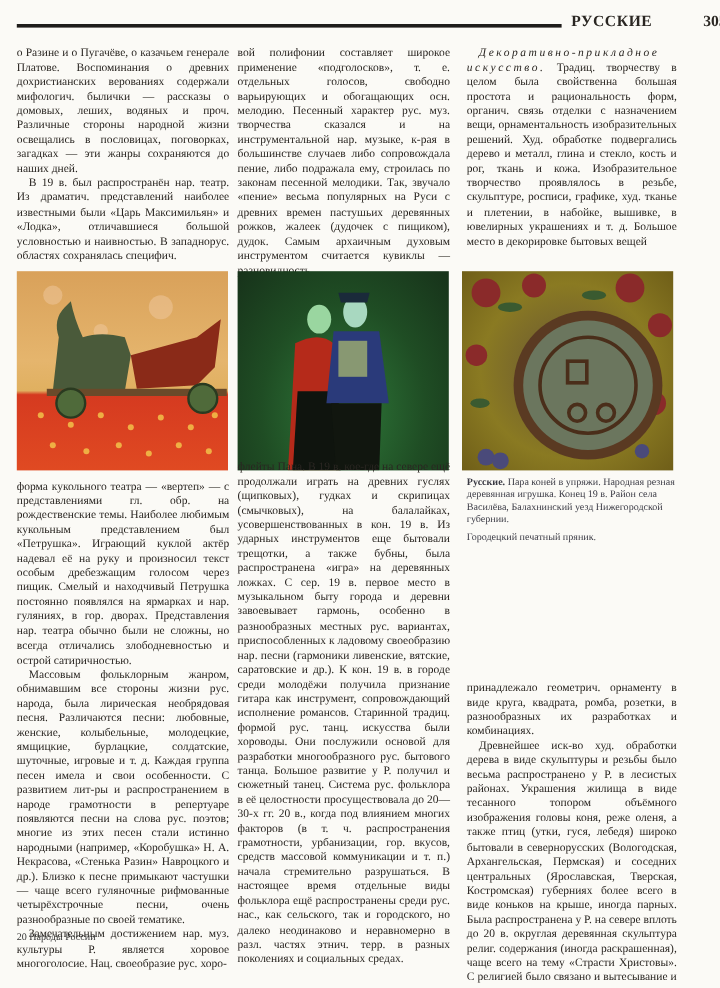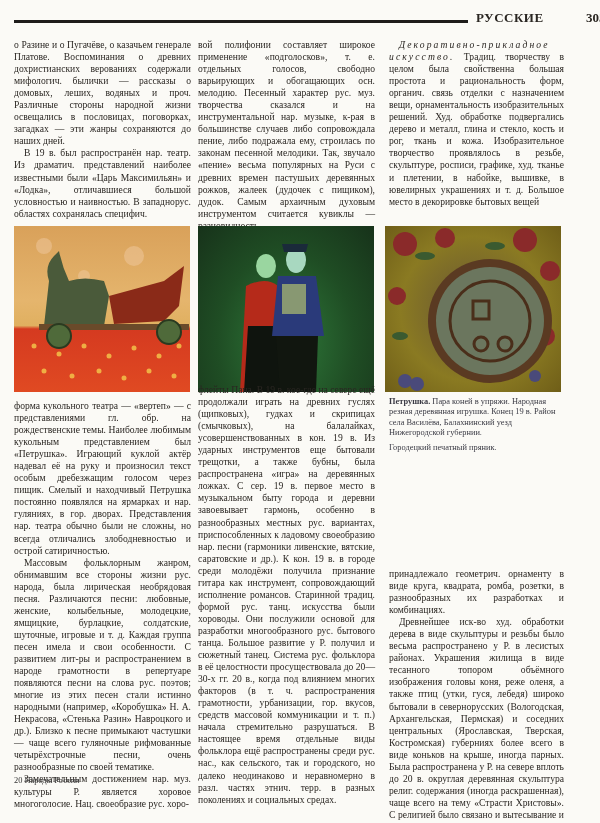--- a/index.html
+++ b/index.html
@@ -150,21 +150,21 @@
     <circle cx="105" cy="95" r="62" fill="#5a3a22"></circle>
     <circle cx="105" cy="95" r="54" fill="#7aa890" opacity="0.55"></circle>
     <circle cx="105" cy="95" r="40" fill="none" stroke="#4a2e1a" stroke-width="3"></circle>
     <rect x="88" y="75" width="16" height="18" fill="none" stroke="#4a2e1a" stroke-width="3"></rect>
     <circle cx="96" cy="118" r="7" fill="none" stroke="#4a2e1a" stroke-width="3"></circle>
     <circle cx="120" cy="118" r="7" fill="none" stroke="#4a2e1a" stroke-width="3"></circle>
   </svg>
 </div>
 
 <div class="caption">
-  <p><b>Петрушка.</b> <span>Пара коней в упряжи. Народная резная деревянная игрушка. Конец 19 в. Район села Василёва, Балахнинский уезд Нижегородской губернии.</span></p>
+  <p><b>Русские.</b> <span>Пара коней в упряжи. Народная резная деревянная игрушка. Конец 19 в. Район села Василёва, Балахнинский уезд Нижегородской губернии.</span></p>
   <p>Городецкий печатный пряник.</p>
 </div>
 
 <div class="col c1 bot1">
   <p class="noindent">форма кукольного театра — «вертеп» — с представлениями гл. обр. на рождественские темы. Наиболее любимым кукольным представлением был «Петрушка». Играющий куклой актёр надевал её на руку и произносил текст особым дребезжащим голосом через пищик. Смелый и находчивый Петрушка постоянно появлялся на ярмарках и нар. гуляниях, в гор. дворах. Представления нар. театра обычно были не сложны, но всегда отличались злободневностью и острой сатиричностью.</p>
   <p>Массовым фольклорным жанром, обнимавшим все стороны жизни рус. народа, была лирическая необрядовая песня. Различаются песни: любовные, женские, колыбельные, молодецкие, ямщицкие, бурлацкие, солдатские, шуточные, игровые и т. д. Каждая группа песен имела и свои особенности. С развитием лит-ры и распространением в народе грамотности в репертуаре появляются песни на слова рус. поэтов; многие из этих песен стали истинно народными (например, «Коробушка» Н. А. Некрасова, «Стенька Разин» Навроцкого и др.). Близко к песне примыкают частушки — чаще всего гуляночные рифмованные четырёхстрочные песни, очень разнообразные по своей тематике.</p>
   <p>Замечательным достижением нар. муз. культуры Р. является хоровое многоголосие. Нац. своеобразие рус. хоро-</p>
 </div>
 <div class="col c2 bot2">
   <p class="noindent">флейты Пана. В 19 в. кое-где на севере ещё продолжали играть на древних гуслях (щипковых), гудках и скрипицах (смычковых), на балалайках, усовершенствованных в кон. 19 в. Из ударных инструментов еще бытовали трещотки, а также бубны, была распространена «игра» на деревянных ложках. С сер. 19 в. первое место в музыкальном быту города и деревни завоевывает гармонь, особенно в разнообразных местных рус. вариантах, приспособленных к ладовому своеобразию нар. песни (гармоники ливенские, вятские, саратовские и др.). К кон. 19 в. в городе среди молодёжи получила признание гитара как инструмент, сопровождающий исполнение романсов. Старинной традиц. формой рус. танц. искусства были хороводы. Они послужили основой для разработки многообразного рус. бытового танца. Большое развитие у Р. получил и сюжетный танец. Система рус. фольклора в её целостности просуществовала до 20—30-х гг. 20 в., когда под влиянием многих факторов (в т. ч. распространения грамотности, урбанизации, гор. вкусов, средств массовой коммуникации и т. п.) начала стремительно разрушаться. В настоящее время отдельные виды фольклора ещё распространены среди рус. нас., как сельского, так и городского, но далеко неодинаково и неравномерно в разл. частях этнич. терр. в разных поколениях и социальных средах.</p>

